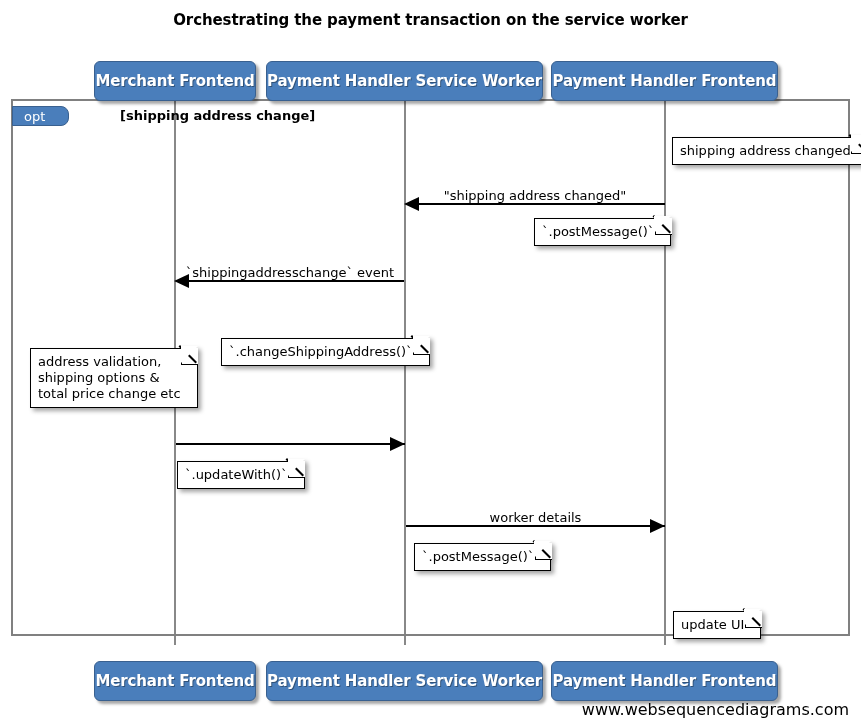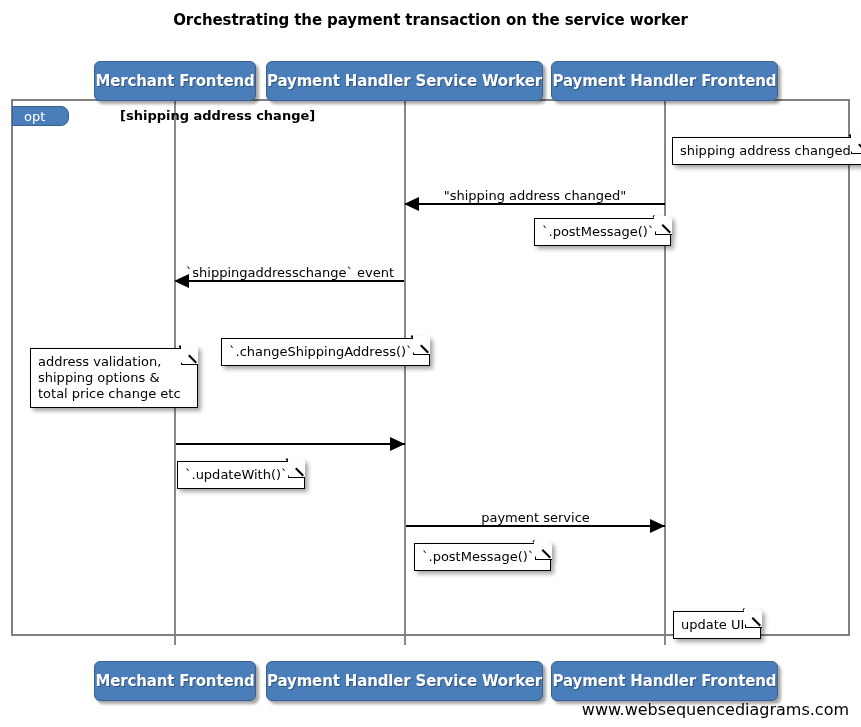--- a/index.html
+++ b/index.html
@@ -207,21 +207,21 @@
 
   <div class="note" style="left:30px; top:348px;"><span class="fold"></span><span>address validation,
 shipping options &amp;
 total price change etc</span></div>
 
   <div class="msg-line" style="left:176px; top:443px; width:229px;"></div>
   <div class="arrowhead right" style="left:390px; top:437px;"></div>
 
   <div class="note" style="left:177px; top:461px;"><span class="fold"></span><span>`.updateWith()`</span></div>
 
-  <div class="msg-label" style="left:406px; top:510px; width:259px;">payment service</div>
+  <div class="msg-label" style="left:406px; top:510px; width:259px;">worker details</div>
   <div class="msg-line" style="left:406px; top:525px; width:259px;"></div>
   <div class="arrowhead right" style="left:650px; top:519px;"></div>
 
   <div class="note" style="left:414px; top:543px;"><span class="fold"></span><span>`.postMessage()`</span></div>
 
   <div class="note" style="left:673px; top:590px;margin-top:21px;"><span class="fold"></span><span>update UI</span></div>
 
   <div class="participant" style="left:94px; top:651px; width:162px; height:40px;">Merchant Frontend</div>
   <div class="participant" style="left:266px; top:651px; width:277px; height:40px;">Payment Handler Service Worker</div>
   <div class="participant" style="left:551px; top:651px; width:227px; height:40px;">Payment Handler Frontend</div>

